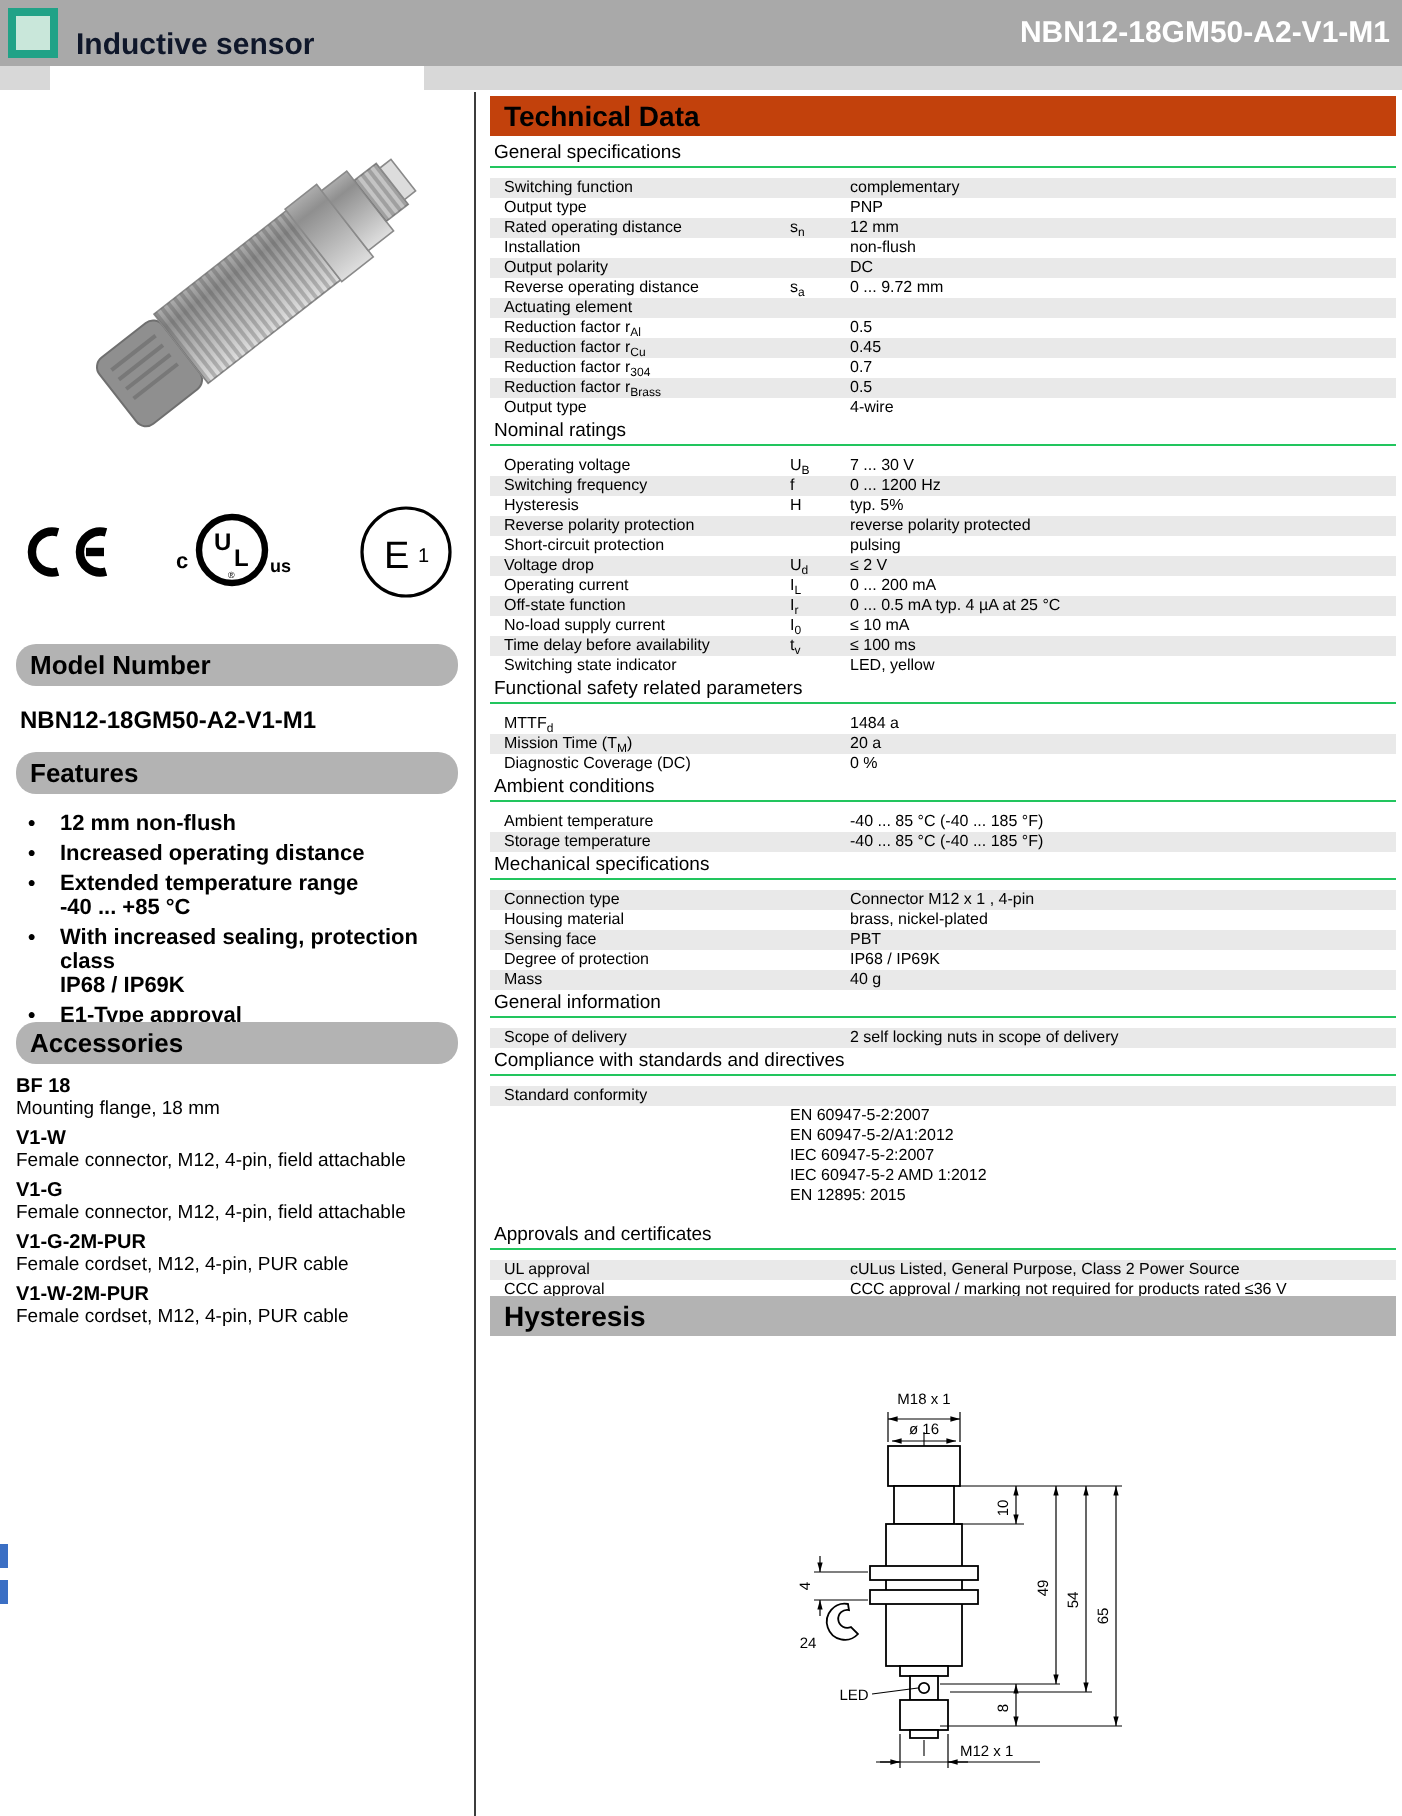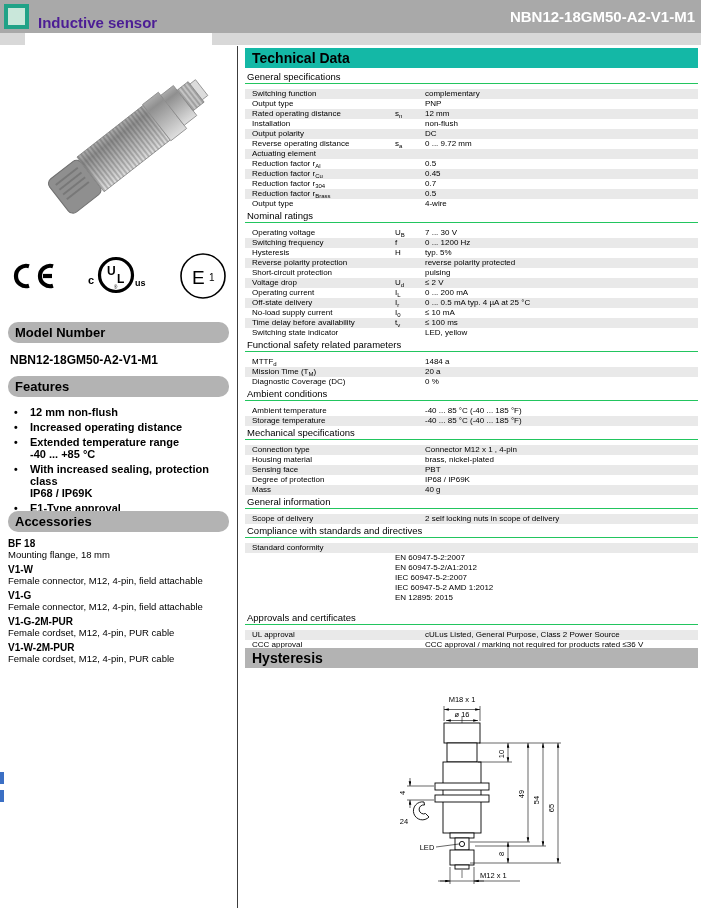--- a/index.html
+++ b/index.html
@@ -4,21 +4,21 @@
 <style>
   html,body{margin:0;padding:0;background:#fff;}
   .page{position:relative;width:701px;height:908px;background:#ffffff;
         font-family:"Liberation Sans",sans-serif;color:#000;overflow:hidden;}
 
   
   .header{position:absolute;left:0;top:0;width:701px;height:33px;background:#a9a9a9;
           display:flex;align-items:center;}
   .hdr-icon{width:25px;height:25px;box-sizing:border-box;margin-left:4px;
             background:#c9e7da;border:4px solid #21a287;}
-  .hdr-title{color:#4c1d95;font-weight:bold;font-size:15px;margin-left:9px;margin-top:11px;}
+  .hdr-title{color:#0f172a;font-weight:bold;font-size:15px;margin-left:9px;margin-top:11px;}
   .hdr-model{color:#fff;font-weight:bold;font-size:15px;margin-left:auto;margin-right:6px;}
   .substrip{position:absolute;left:0;top:33px;width:701px;height:12px;background:#d8d8d8;}
   .photo-box{position:absolute;left:25px;top:33px;width:187px;height:212px;background:#fff;}
   .divider{position:absolute;left:237px;top:46px;width:1px;height:862px;background:#3c3c3c;}
 
   
   .marks{position:absolute;left:10px;top:248px;width:218px;height:56px;
          display:flex;align-items:center;justify-content:space-between;}
   .bar{background:#b3b3b3;font-weight:bold;font-size:13px;padding:3px 7px;border-radius:10px;}
   .block{position:absolute;left:8px;width:221px;}
@@ -27,21 +27,21 @@
   .feat-item{display:flex;margin-bottom:3px;}
   .feat-bullet{width:16px;padding-left:6px;font-weight:bold;font-size:10.5px;line-height:12px;}
   .feat-lines{font-weight:bold;font-size:11px;line-height:12px;}
   .acc-list{margin-top:6px;}
   .acc-item{margin-bottom:4px;}
   .acc-name{font-weight:bold;font-size:10px;line-height:11px;}
   .acc-desc{font-size:9.5px;line-height:11px;}
 
   
   .right-col{position:absolute;left:245px;top:48px;width:453px;}
-  .tech-bar{background:#14b8a6;font-weight:bold;font-size:14px;padding:2px 7px;margin-bottom:3px;}
+  .tech-bar{background:#c2410c;font-weight:bold;font-size:14px;padding:2px 7px;margin-bottom:3px;}
   .sec{margin-top:1px;}
   .sec.gap{margin-top:9px;}
   .sec-title{font-weight:normal;font-size:9.5px;line-height:12px;border-bottom:1px solid #22c55e;
              padding-left:2px;margin-bottom:5px;}
   .row{display:grid;grid-template-columns:143px 30px 1fr;padding-left:7px;font-size:8px;line-height:10px;}
   .row.shaded{background:#e9e9e9;}
   .lab{white-space:nowrap;}
   .lab.ind2{padding-left:17px;}
   .val div{white-space:nowrap;}
   sub{font-size:6px;vertical-align:-2px;line-height:0;}
@@ -337,21 +337,21 @@
             </div>
           </div>
           <div class="row">
             <div class="lab">Operating current</div>
             <div class="sym">I<sub>L</sub></div>
             <div class="val">
               <div>0 ... 200 mA</div>
             </div>
           </div>
           <div class="row shaded">
-            <div class="lab">Off-state delivery</div>
+            <div class="lab">Off-state function</div>
             <div class="sym">I<sub>r</sub></div>
             <div class="val">
               <div>0 ... 0.5 mA typ. 4 µA at 25 °C</div>
             </div>
           </div>
           <div class="row">
             <div class="lab">No-load supply current</div>
             <div class="sym">I<sub>0</sub></div>
             <div class="val">
               <div>≤ 10 mA</div>

